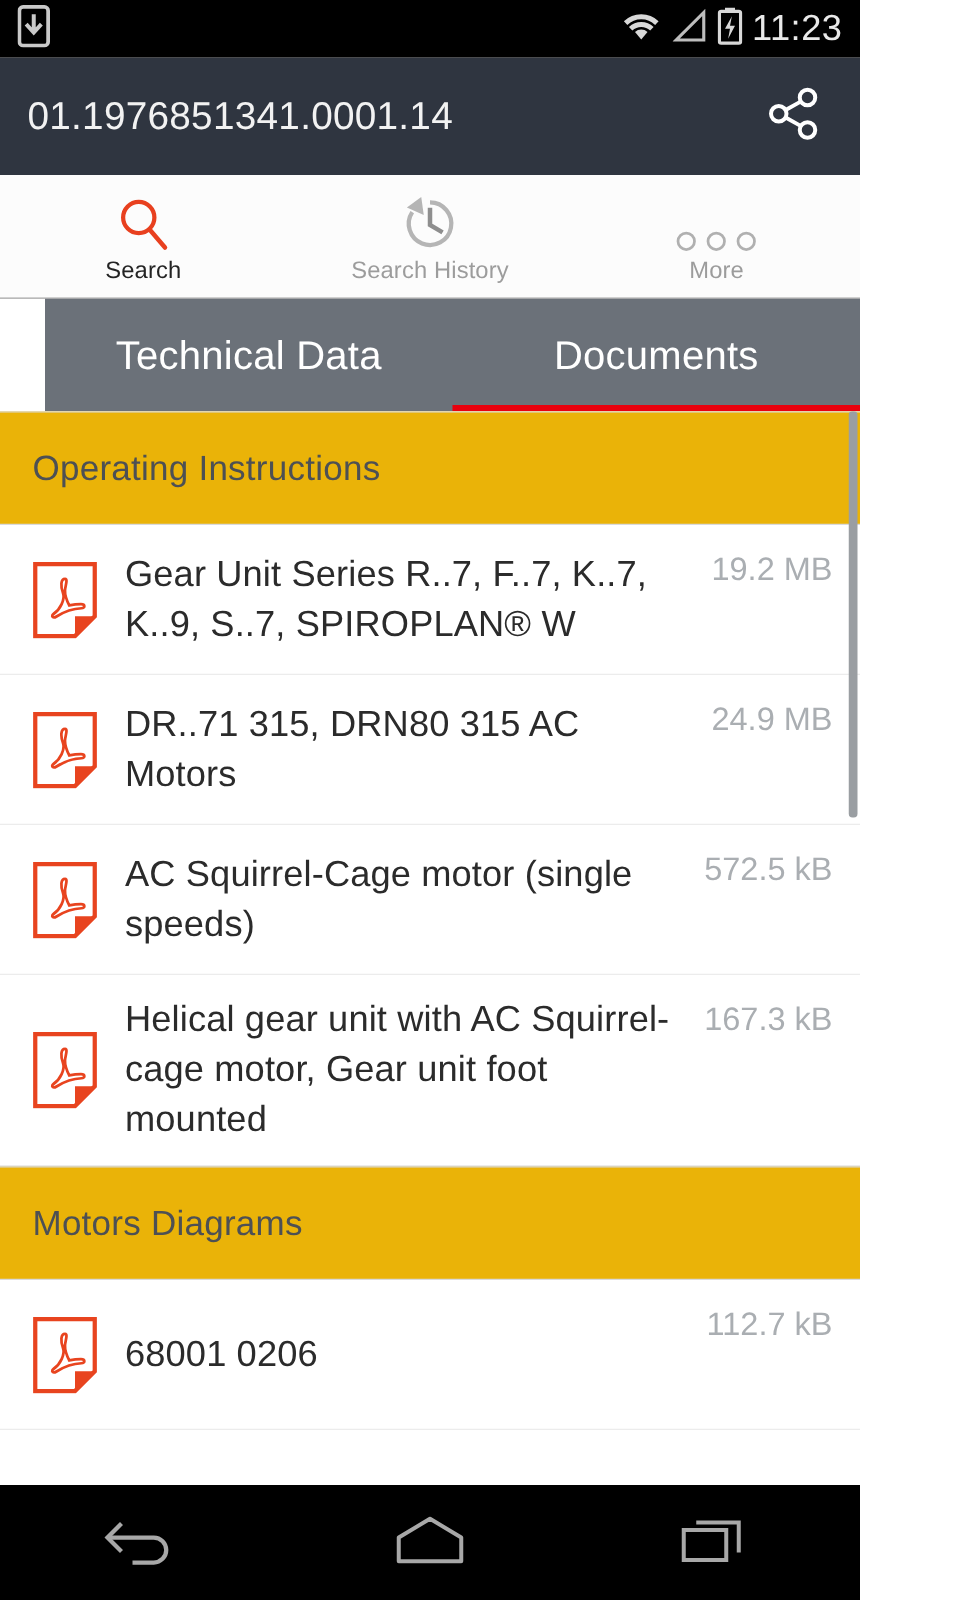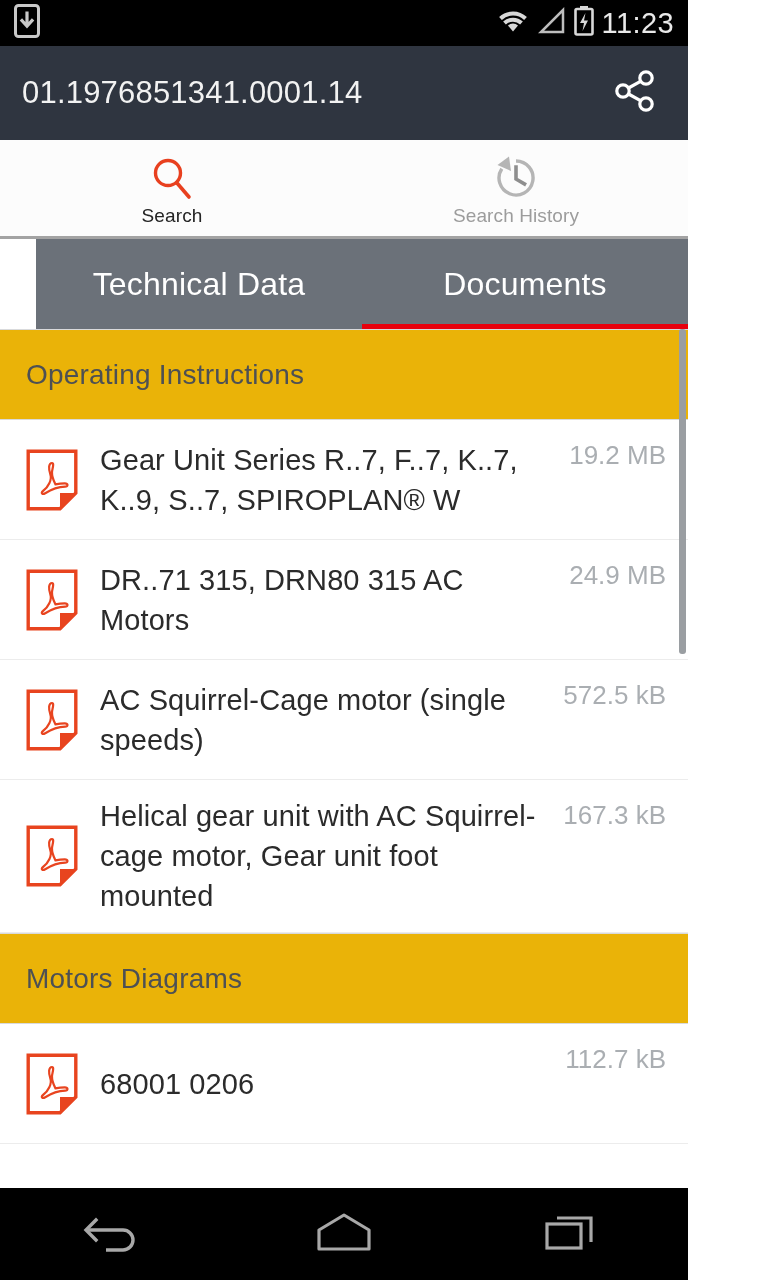--- a/index.html
+++ b/index.html
@@ -31,21 +31,21 @@
   .appbar-title{
     color:#f2f2f2; font-size:31px; font-weight:400; letter-spacing:.2px;
     white-space:nowrap; overflow:hidden;
   }
   .appbar-actions{ margin-left:auto; display:flex; align-items:center; }
   .share-btn{ width:62px; height:62px; display:flex; align-items:center; justify-content:center; }
 
   
   .toolbar{
     height:99px; background:#fcfcfc; display:flex; align-items:stretch;
-    border-bottom:3px solid #a3a3a3;
+    border-bottom:1px solid #a3a3a3;
   }
   .tool{
     flex:1; display:flex; flex-direction:column; align-items:center;
     justify-content:center; gap:2px; padding-top:6px;
   }
   .tool-ic{ height:48px; display:flex; align-items:flex-end; justify-content:center; }
   .tool-lbl{ font-size:19px; color:#9c9c9c; letter-spacing:.1px; }
   .tool.active .tool-lbl{ color:#242424; }
 
   
@@ -169,20 +169,30 @@
       <div class="tool-ic">
         <svg width="50" height="50" viewBox="0 0 50 50">
           <path d="M25 8 a17 17 0 1 1 -14.2 7.7" fill="none" stroke="#b5b5b5" stroke-width="3.4"></path>
           <path d="M18 3.5 L6.5 12 L20 18 Z" fill="#b5b5b5"></path>
           <path d="M25 14 L25 26 L33.5 31" fill="none" stroke="#8e8e8e" stroke-width="3.6" stroke-linecap="square"></path>
         </svg>
       </div>
       <div class="tool-lbl">Search History</div>
     </div>
 
+    <div class="tool">
+      <div class="tool-ic">
+        <svg width="70" height="26" viewBox="0 0 70 26">
+          <circle cx="11" cy="15" r="6.6" fill="none" stroke="#b0b0b0" stroke-width="2.2"></circle>
+          <circle cx="35" cy="15" r="6.6" fill="none" stroke="#b0b0b0" stroke-width="2.2"></circle>
+          <circle cx="59" cy="15" r="6.6" fill="none" stroke="#b0b0b0" stroke-width="2.2"></circle>
+        </svg>
+      </div>
+      <div class="tool-lbl">More</div>
+    </div>
   </div>
 
   <div class="tabs">
     <div class="tab">
       <span>Technical Data</span>
       <span class="ind"></span>
     </div>
     <div class="tab active">
       <span>Documents</span>
       <span class="ind"></span>

